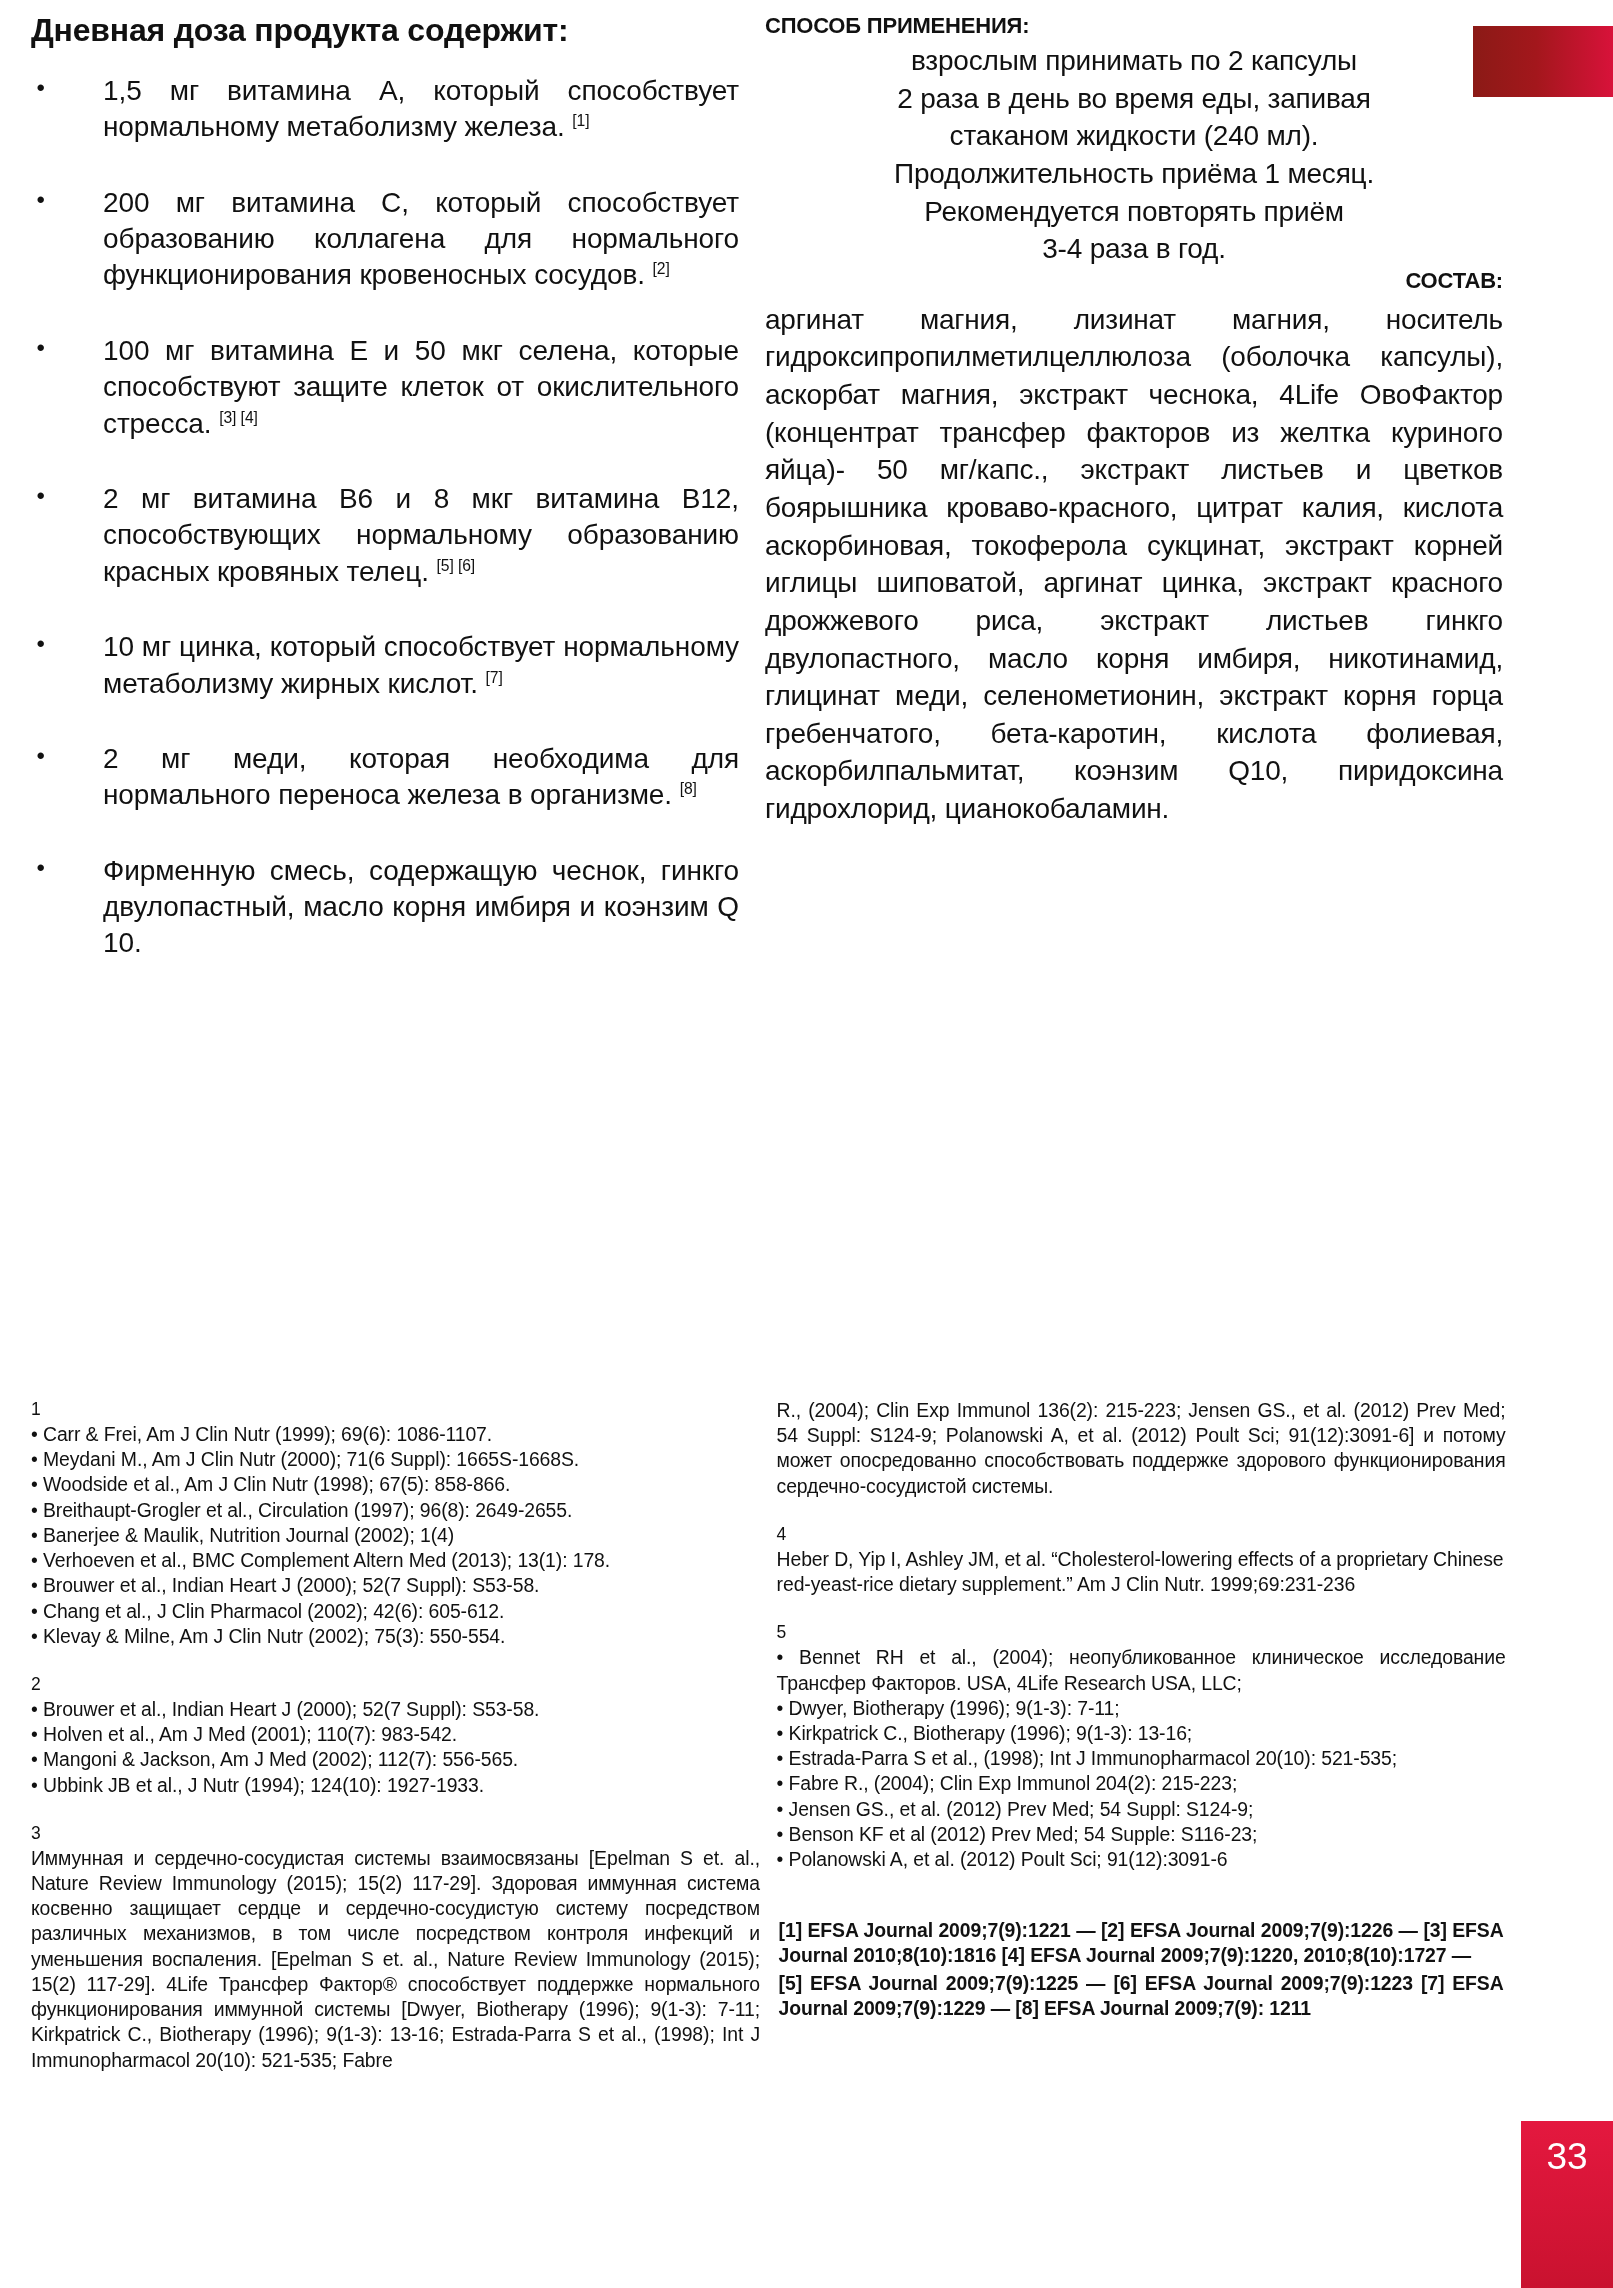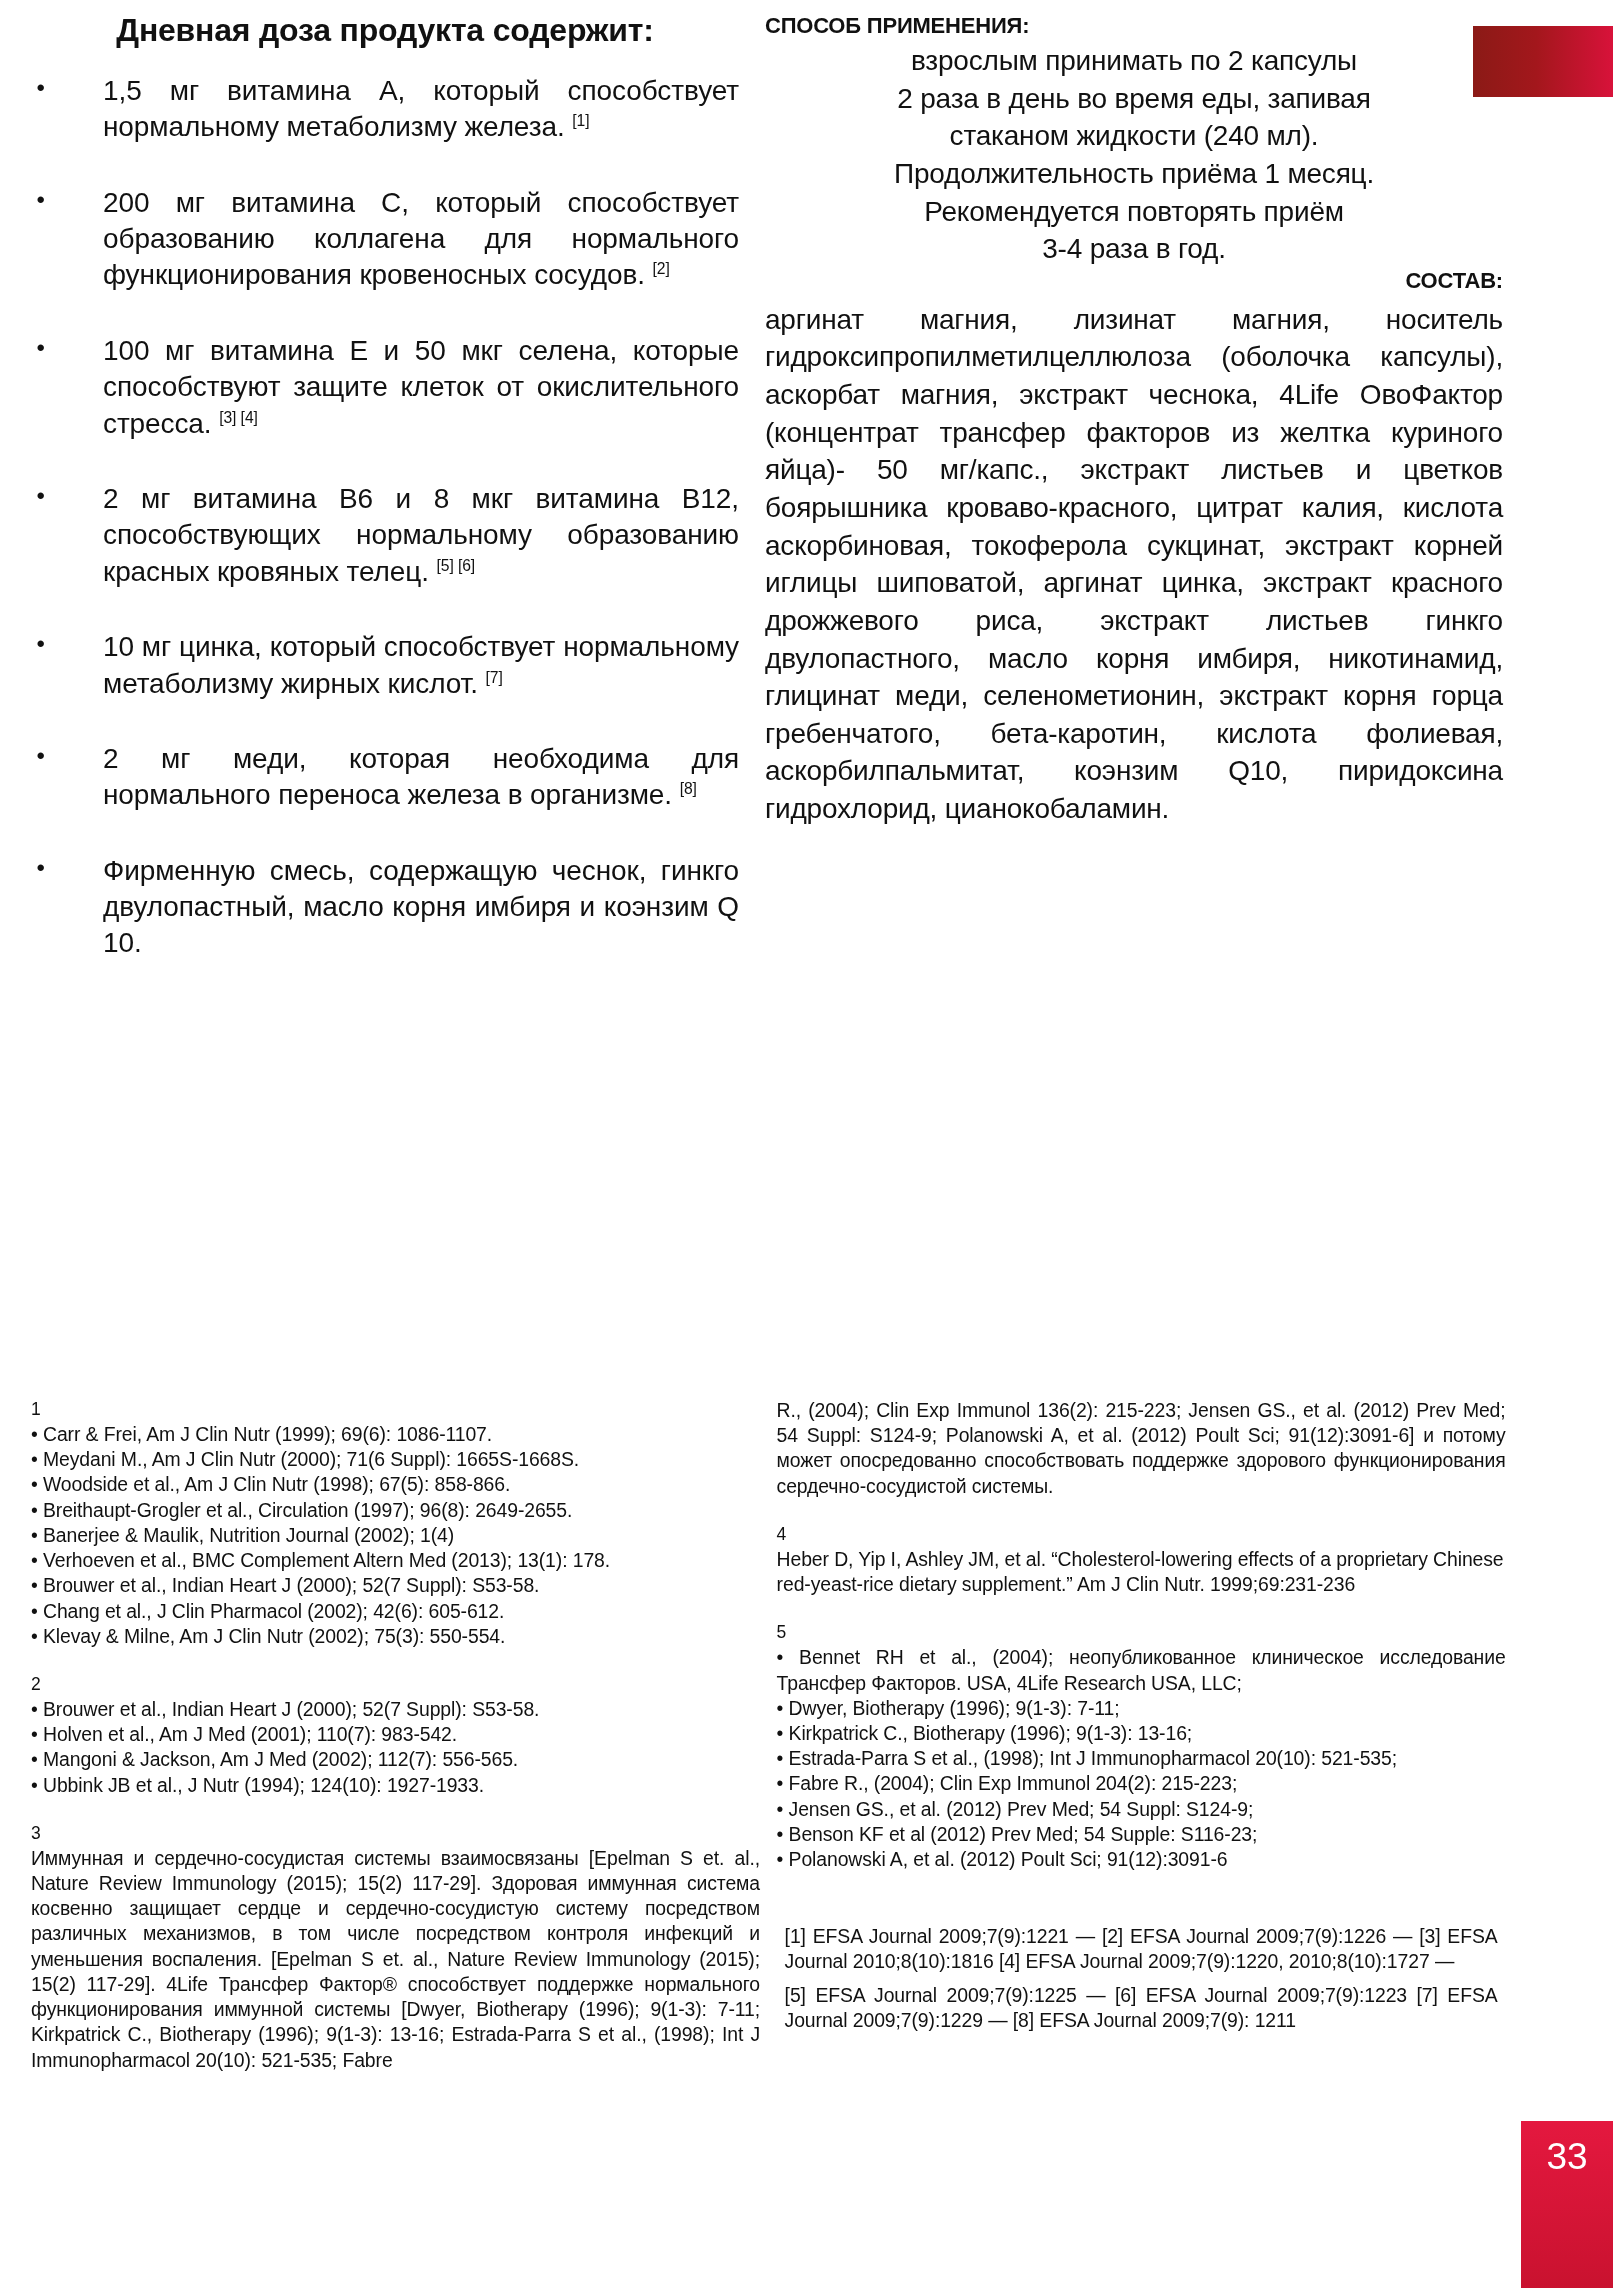--- a/index.html
+++ b/index.html
@@ -52,21 +52,20 @@
   }
   .col-left  { width: 734px; padding-right: 26px; box-sizing: border-box; }
   .col-right { width: 738px; }
 
   h1.section-title {
     font-size: 32px;
     font-weight: bold;
     margin: 0 0 24px 0;
     letter-spacing: -0.2px;
     line-height: 1.12;
-    text-align: center;
   }
   h2.section-title {
     font-size: 22px;
     font-weight: bold;
     margin: 0 0 3.7px 0;
     letter-spacing: -0.2px;
     line-height: 1.15;
   }
   h2.section-title.sostav { margin-bottom: 7.4px; text-align: right; }
 
@@ -152,24 +151,25 @@
     line-height: 1.30;
     margin: 0;
     letter-spacing: -0.1px;
     text-align: justify;
     text-justify: inter-word;
   }
   .fn-para.plain { text-align: left; }
   .fn-efsa {
     font-size: 19.4px;
     line-height: 1.30;
-    margin: 8px;
-    letter-spacing: -0.1px;
-    text-align: justify;
-    text-justify: inter-word;
+    margin: 2px;
+    letter-spacing: -0.1px;
+    text-align: justify;
+    text-justify: inter-word;
+    font-weight: bold;
   }
   .fn-gap { height: 20px; }
 </style>
 </head>
 <body>
 
 <div class="top-red-bar"></div>
 
 <div class="main-cols">
 

